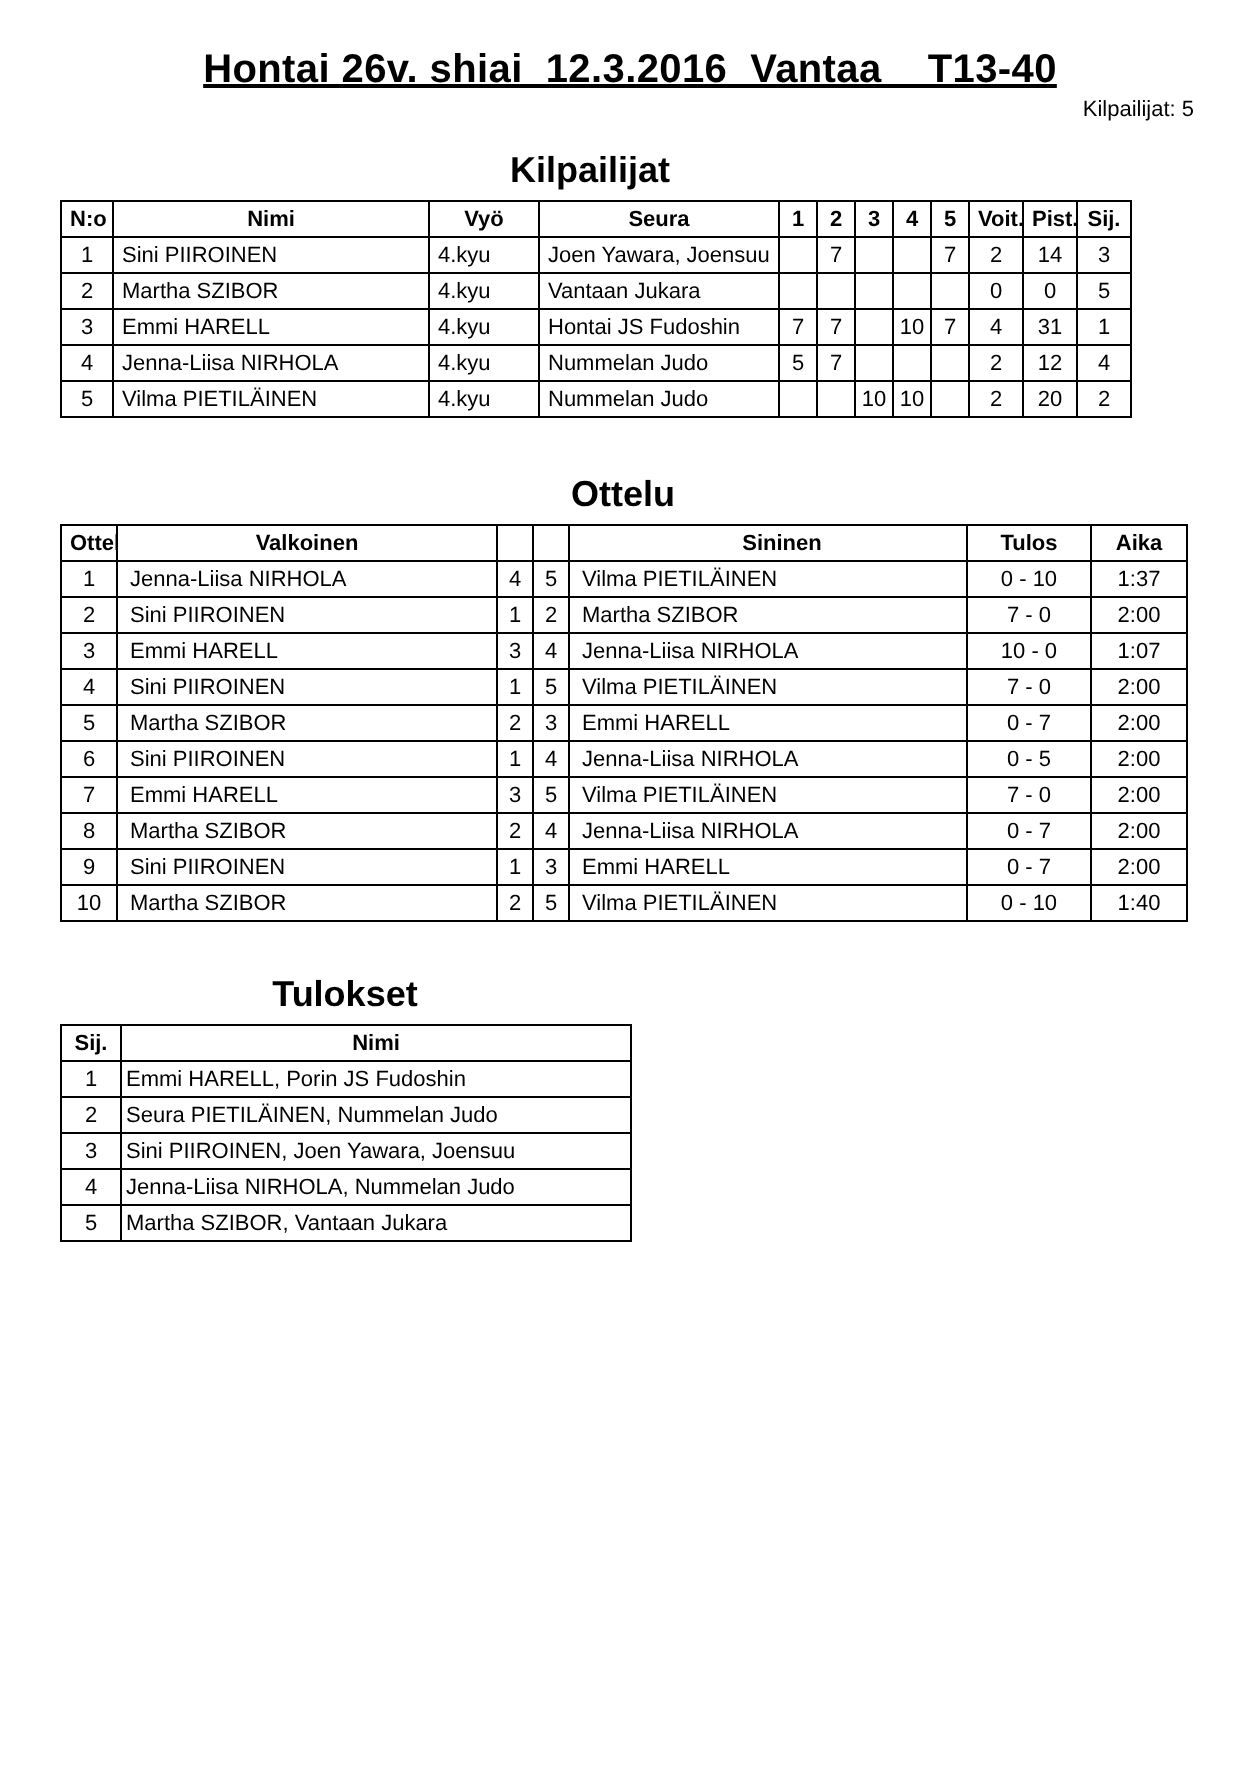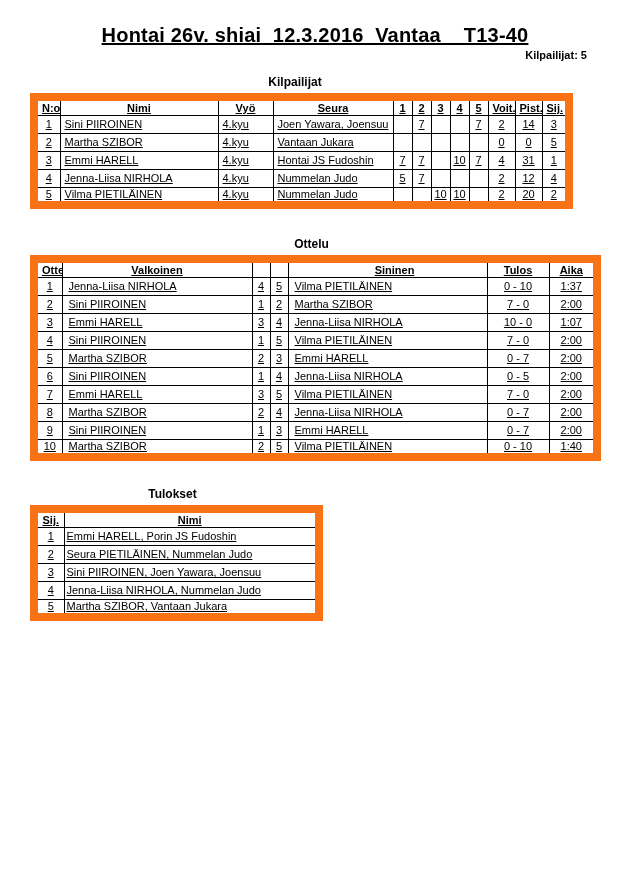--- a/index.html
+++ b/index.html
@@ -18,37 +18,36 @@
     text-align: center;
     font-size: 20px;
     font-weight: bold;
     white-space: pre;
     letter-spacing: 0.2px;
     text-decoration: underline;
   }
   .competitor-count {
     text-align: right;
     font-size: 11px;
-    font-weight: bold;
-    padding-right: 43px;
+    font-weight: normal;
+    padding-right: 33px;
     margin-top: 2px;
   }
   .section { margin-left: 30px; }
   .section-title {
-    font-size: 12px;
+    font-size: 18px;
     font-weight: bold;
     text-align: center;
     margin: 14px 0 4px 0;
   }
   table {
     border-collapse: collapse;
     table-layout: fixed;
-    border: 8px solid #f97316;
+    border: 1px solid #f97316;
     font-size: 11px;
-    text-decoration: underline;
   }
   th, td {
     border: 1px solid #000000;
     height: 18px;
     padding: 0 4px;
     overflow: hidden;
     white-space: nowrap;
     vertical-align: middle;
   }
   th { font-weight: bold; text-align: center; font-size: 11px; }

